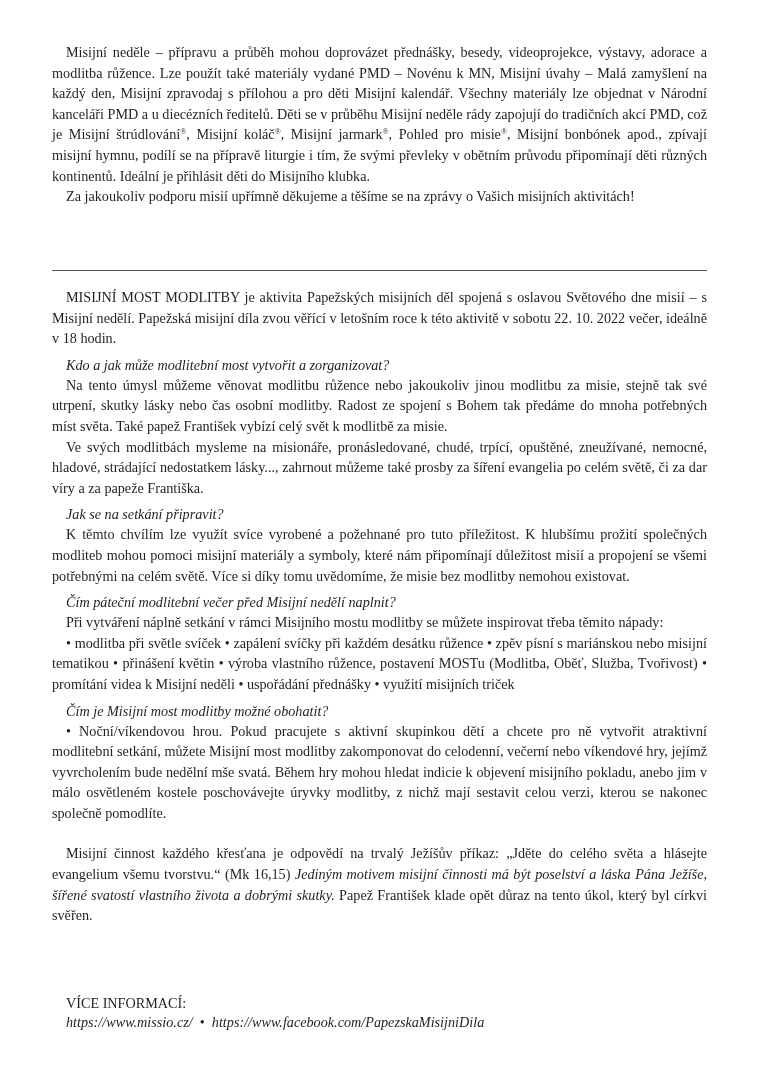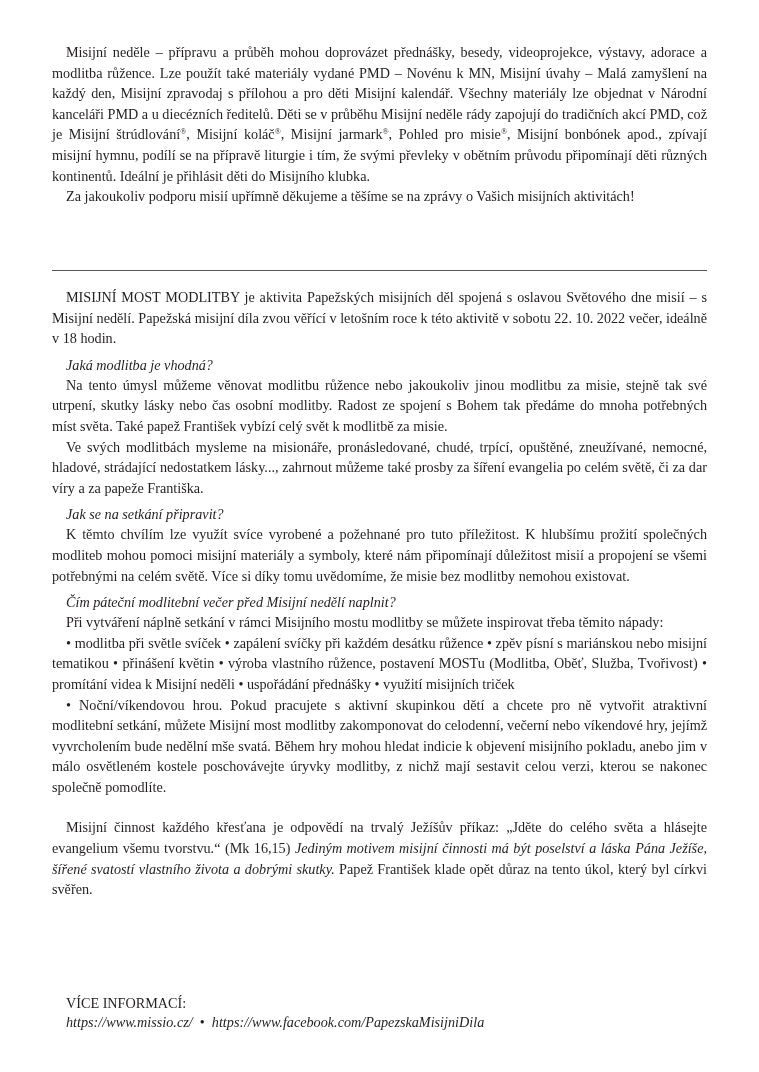--- a/index.html
+++ b/index.html
@@ -30,33 +30,34 @@
 <div class="page">
   <p class="indent"><span class="b">Misijní neděle</span><span> – přípravu a průběh mohou doprovázet přednášky, besedy, videoprojekce, výstavy, adorace a modlitba růžence. Lze použít také materiály vydané PMD – Novénu k MN, Misijní úvahy – Malá zamyšlení na každý den, Misijní zpravodaj s přílohou a pro děti Misijní kalendář. Všechny materiály lze objednat v Národní kanceláři PMD a u diecézních ředitelů. Děti se v průběhu Misijní neděle rády zapojují do tradičních akcí PMD, což je Misijní štrúdlování</span><sup>®</sup><span>, Misijní koláč</span><sup>®</sup><span>, Misijní jarmark</span><sup>®</sup><span>, Pohled pro misie</span><sup>®</sup><span>, Misijní bonbónek apod., zpívají misijní hymnu, podílí se na přípravě liturgie i tím, že svými převleky v obětním průvodu připomínají děti různých kontinentů. Ideální je přihlásit děti do Misijního klubka.</span></p>
   <p class="indent gap-s">Za jakoukoliv podporu misií upřímně děkujeme a těšíme se na zprávy o Vašich misijních aktivitách!</p>
 </div>
 
 <div class="rule"></div>
 
 <div class="sec2">
   <p class="indent"><span class="b">MISIJNÍ MOST MODLITBY</span><span> je aktivita Papežských misijních děl spojená s oslavou Světového dne misií – s Misijní nedělí. Papežská misijní díla zvou věřící v letošním roce k této aktivitě v sobotu 22. 10. 2022 večer, ideálně v 18 hodin.</span></p>
 
+  <p class="q">Kdo a jak může modlitební most vytvořit a zorganizovat?</p>
 
-  <p class="q">Jaká modlitba je vhodná?</p>
   <p class="indent">Na tento úmysl můžeme věnovat modlitbu růžence nebo jakoukoliv jinou modlitbu za misie, stejně tak své utrpení, skutky lásky nebo čas osobní modlitby. Radost ze spojení s Bohem tak předáme do mnoha potřebných míst světa. Také papež František vybízí celý svět k modlitbě za misie.</p>
 
   <p class="indent">Ve svých modlitbách mysleme na misionáře, pronásledované, chudé, trpící, opuštěné, zneužívané, nemocné, hladové, strádající nedostatkem lásky..., zahrnout můžeme také prosby za šíření evangelia po celém světě, či za dar víry a za papeže Františka.</p>
 
   <p class="q">Jak se na setkání připravit?</p>
   <p class="indent">K těmto chvílím lze využít svíce vyrobené a požehnané pro tuto příležitost. K hlubšímu prožití společných modliteb mohou pomoci misijní materiály a symboly, které nám připomínají důležitost misií a propojení se všemi potřebnými na celém světě. Více si díky tomu uvědomíme, že misie bez modlitby nemohou existovat.</p>
 
   <p class="q">Čím páteční modlitební večer před Misijní nedělí naplnit?</p>
   <p class="indent">Při vytváření náplně setkání v rámci Misijního mostu modlitby se můžete inspirovat třeba těmito nápady:</p>
   <p class="indent">• modlitba při světle svíček • zapálení svíčky při každém desátku růžence • zpěv písní s mariánskou nebo misijní tematikou • přinášení květin • výroba vlastního růžence, postavení MOSTu (Modlitba, Oběť, Služba, Tvořivost) • promítání videa k Misijní neděli • uspořádání přednášky • využití misijních triček</p>
 
+  <p class="q">Čím je Misijní most modlitby možné obohatit?</p>
   <p class="indent">• Noční/víkendovou hrou. Pokud pracujete s aktivní skupinkou dětí a chcete pro ně vytvořit atraktivní modlitební setkání, můžete Misijní most modlitby zakomponovat do celodenní, večerní nebo víkendové hry, jejímž vyvrcholením bude nedělní mše svatá. Během hry mohou hledat indicie k objevení misijního pokladu, anebo jim v málo osvětleném kostele poschovávejte úryvky modlitby, z nichž mají sestavit celou verzi, kterou se nakonec společně pomodlíte.</p>
 
   <p class="indent gap-l"><span>Misijní činnost každého křesťana je odpovědí na trvalý Ježíšův příkaz: </span><span class="b">„Jděte do celého světa a hlásejte evangelium všemu tvorstvu.“</span><span> (Mk 16,15) </span><span class="i">Jediným motivem misijní činnosti má být poselství a láska Pána Ježíše, šířené svatostí vlastního života a dobrými skutky.</span><span> Papež František klade opět důraz na tento úkol, který byl církvi svěřen.</span></p>
 </div>
 
 <div class="foot">
   <p class="b">VÍCE INFORMACÍ:</p>
   <p><span class="i">https://www.missio.cz/</span><span style="white-space:pre">  •  </span><span class="i">https://www.facebook.com/PapezskaMisijniDila</span></p>
 </div>
 

